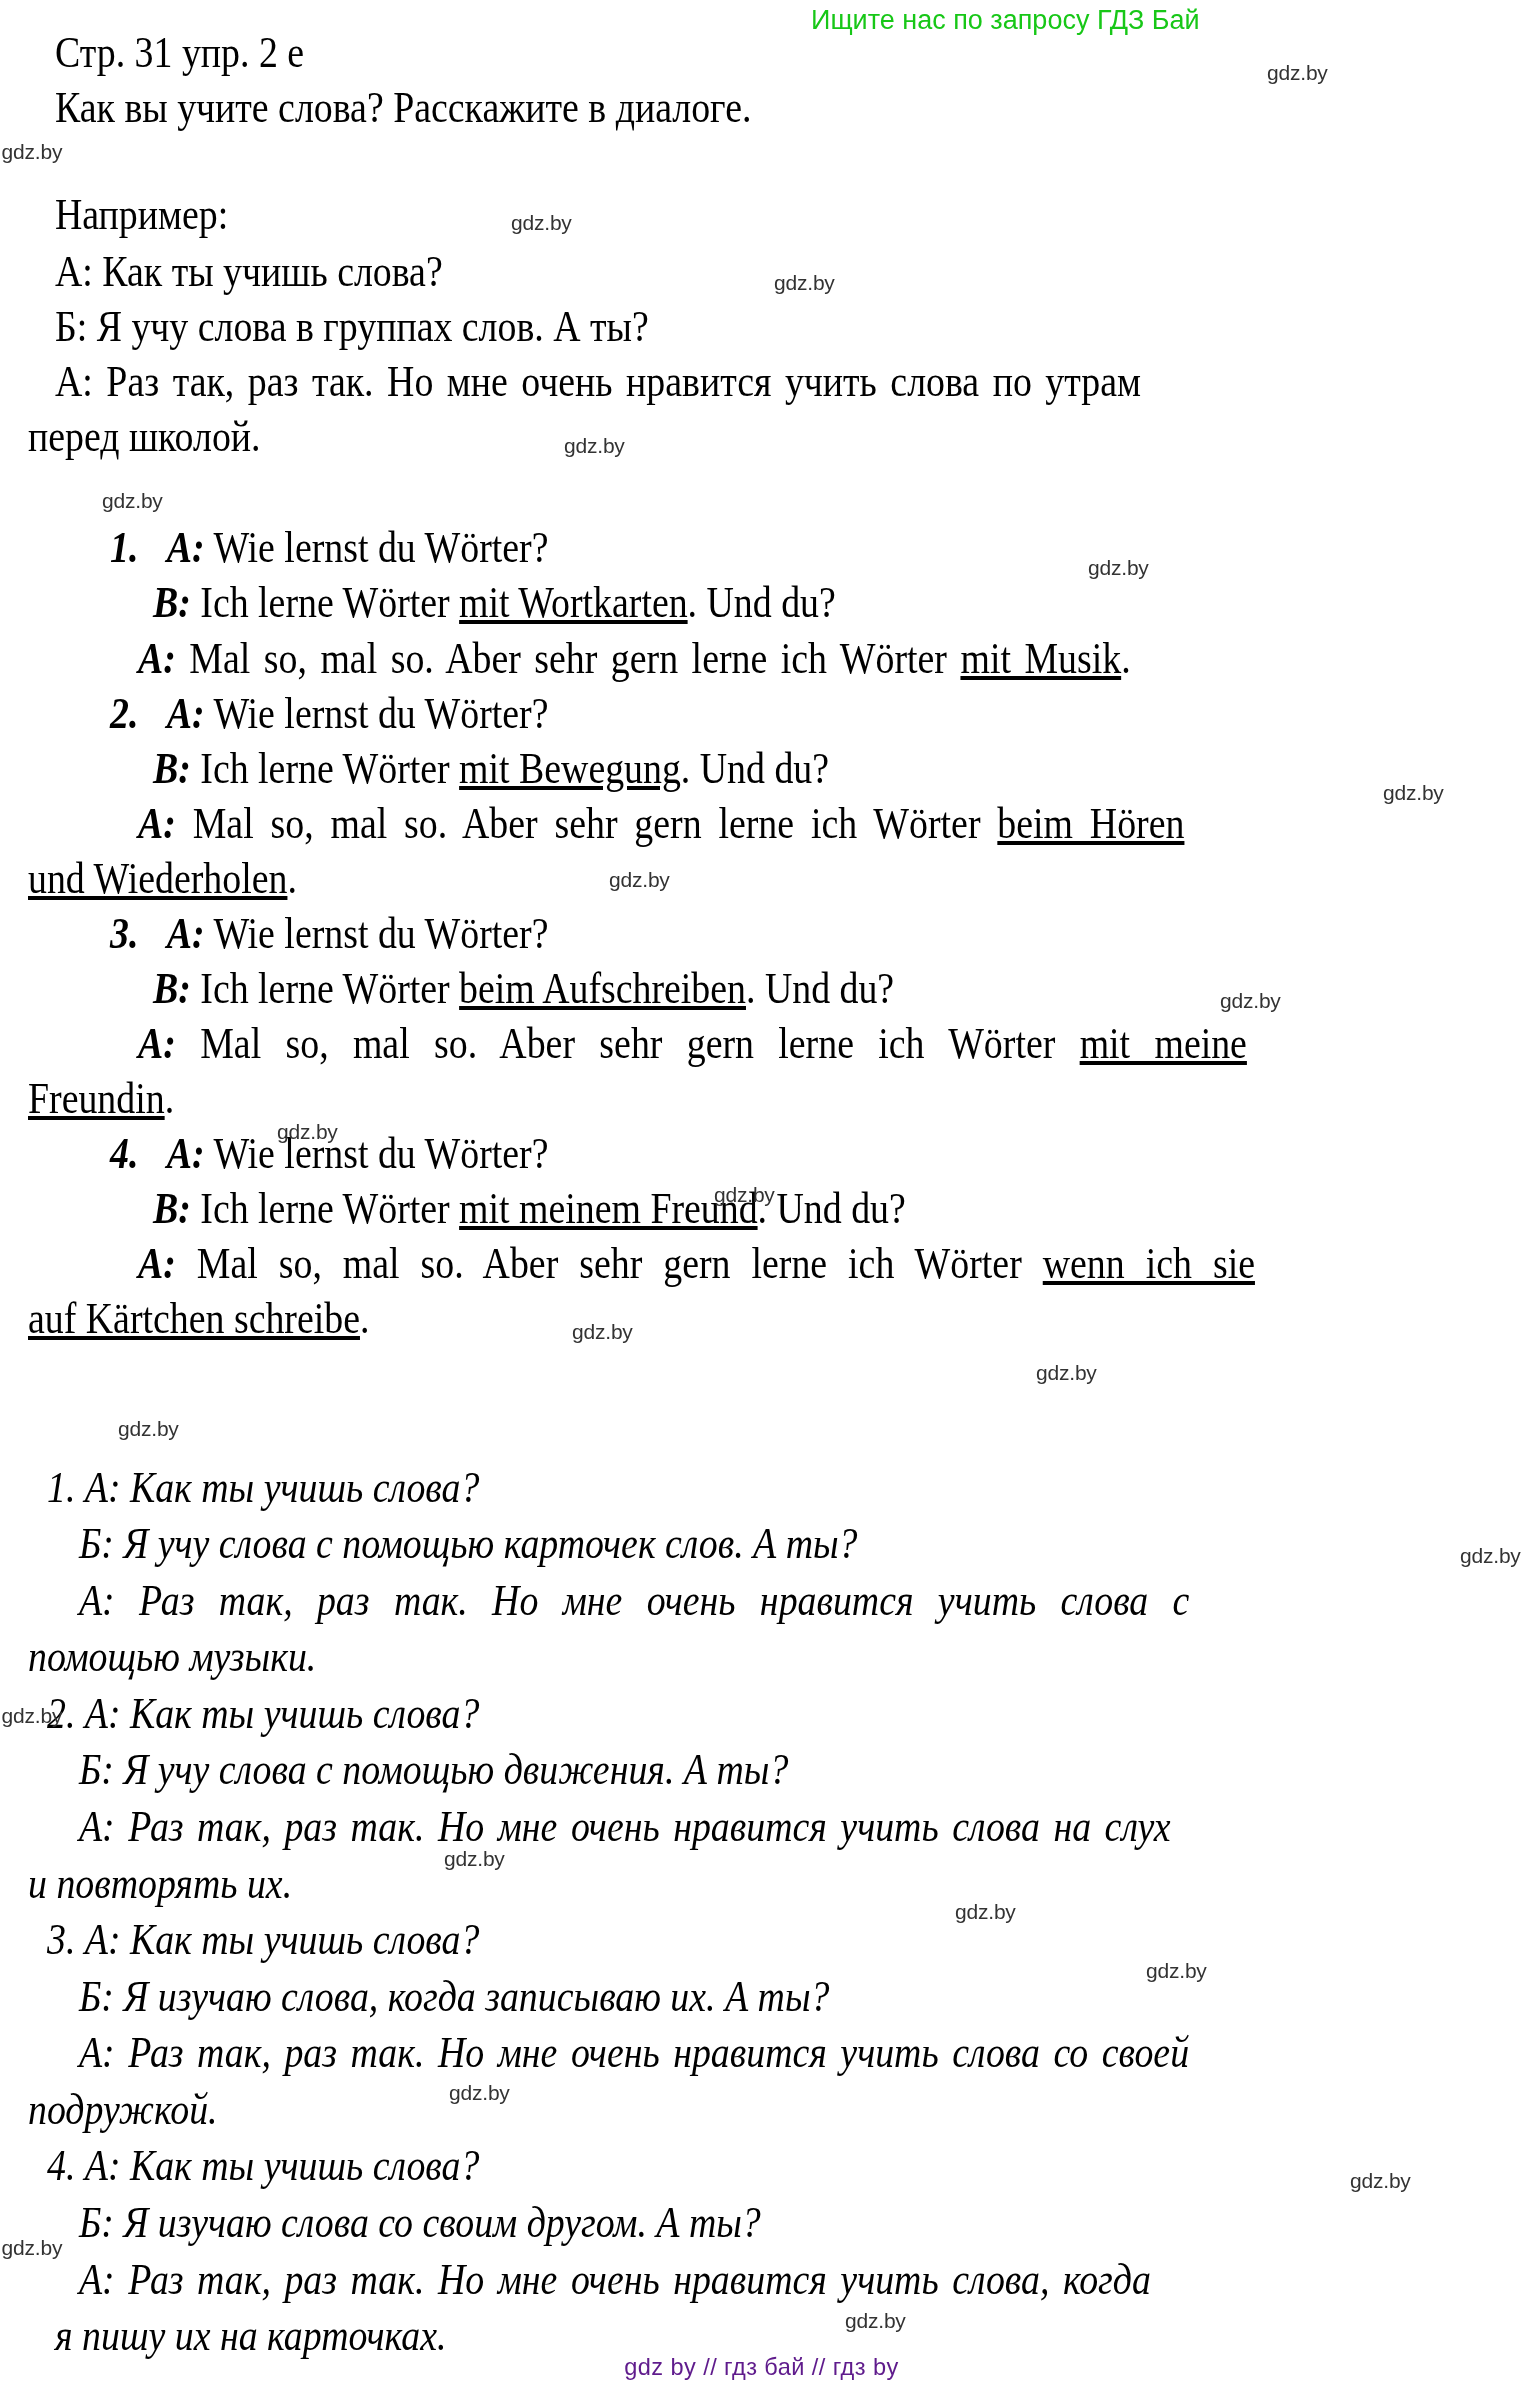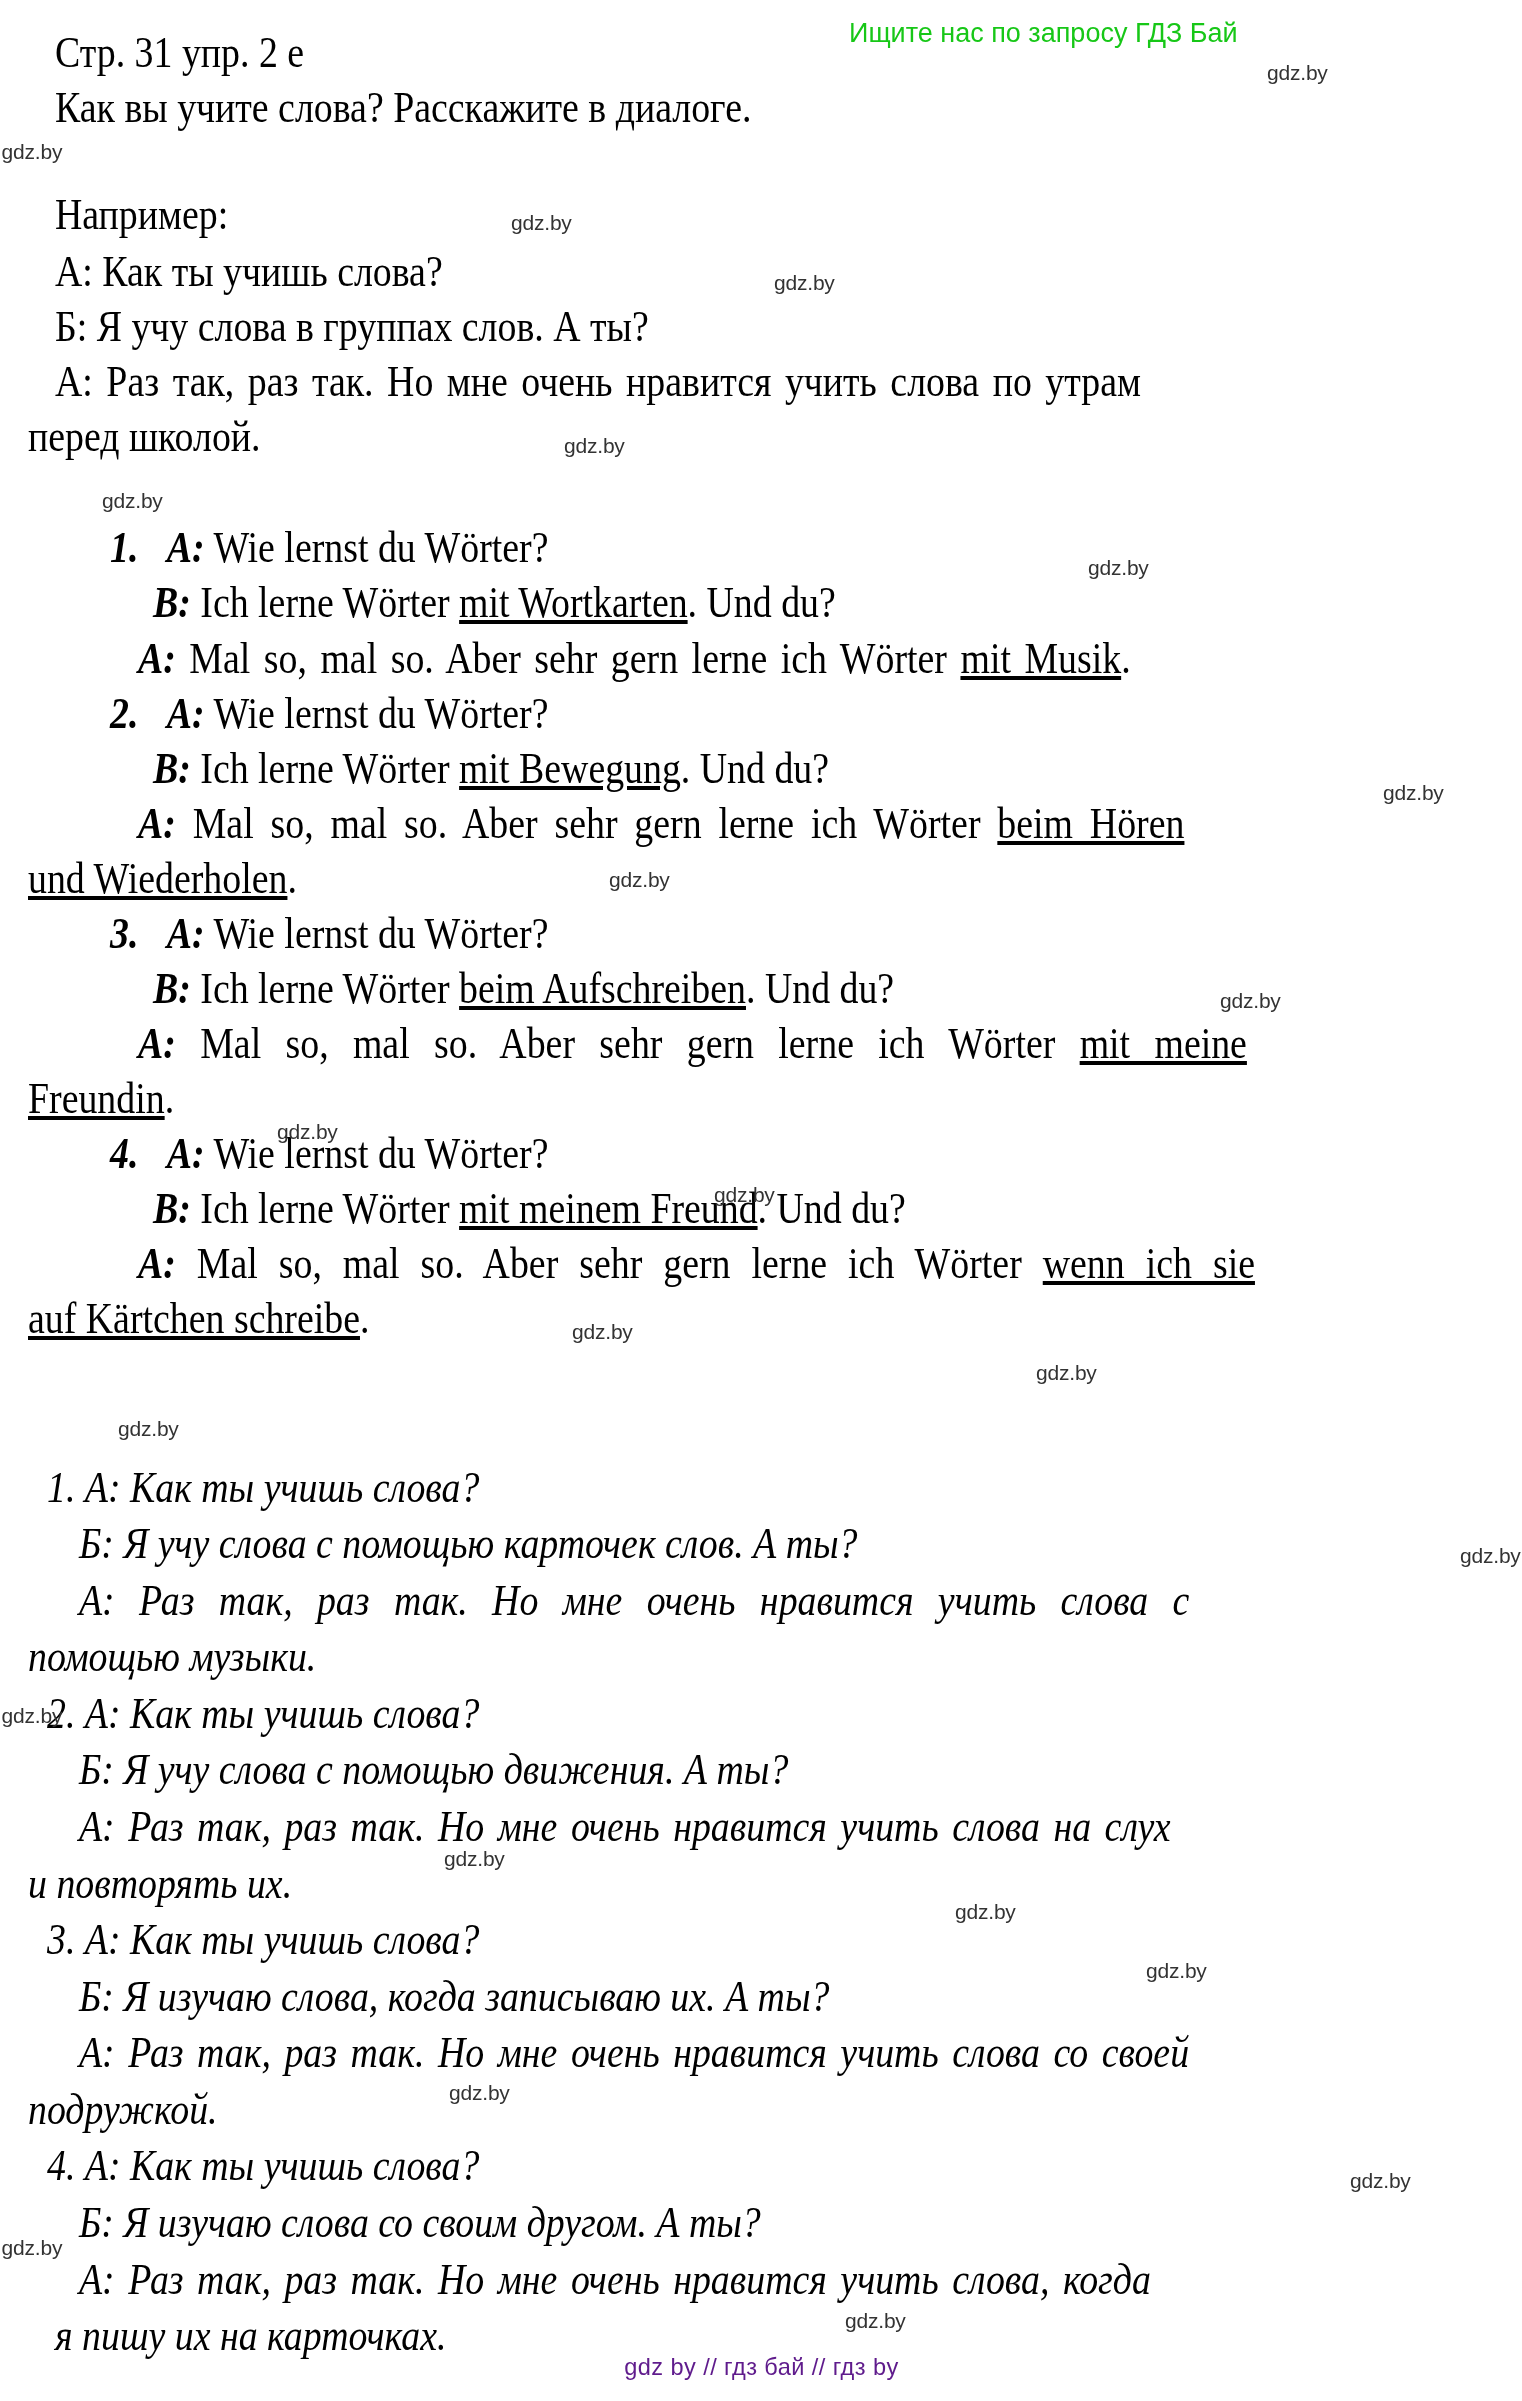--- a/index.html
+++ b/index.html
@@ -23,28 +23,27 @@
     font-size: 21px;
     color: #333333;
     white-space: nowrap;
     letter-spacing: -0.2px;
     z-index: 5;
   }
 
   
   .promo {
     position: absolute;
-    left: 849px;
+    left: 811px;
     top: 4.7px;
     font-family: "Liberation Sans", "DejaVu Sans", sans-serif;
     font-size: 27px;
     color: #17c717;
     white-space: nowrap;
     z-index: 6;
-    margin-top: 13px;
   }
 
   
   .footer {
     position: absolute;
     left: 0;
     right: 0;
     top: 2354px;
     text-align: center;
     font-family: "Liberation Sans", "DejaVu Sans", sans-serif;

